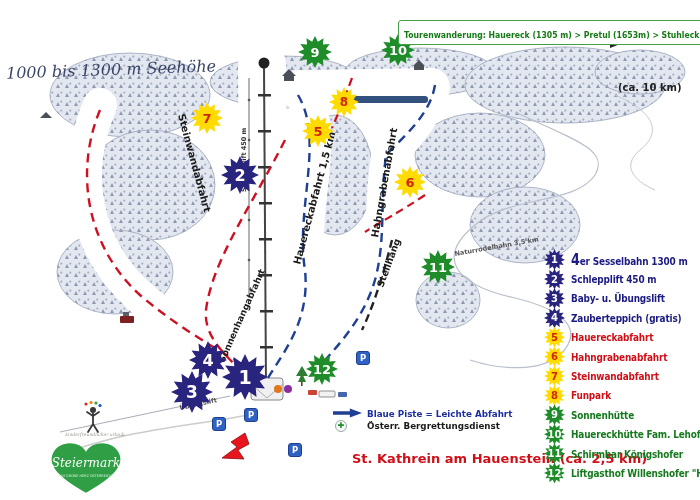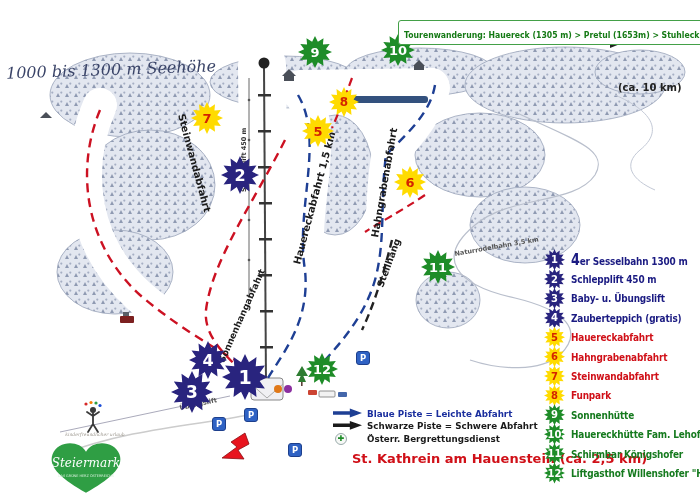--- a/index.html
+++ b/index.html
@@ -289,26 +289,20 @@
 
 <div id="legend-bottom" class="abs">
   <div class="bleg-row">
     <span class="bleg-icon">
         <span class="arr arr-blue"></span>
       </span>
     <span class="bleg-label lbl-blue">Blaue Piste = Leichte Abfahrt</span>
     </div>
   <div class="bleg-row">
     <span class="bleg-icon">
-        <span class="arr arr-black"></span>
-      </span>
-    <span class="bleg-label">Schwarze Piste = Schwere Abfahrt</span>
-    </div>
-  <div class="bleg-row">
-    <span class="bleg-icon">
         <span class="rescue">✚</span>
       </span>
     <span class="bleg-label">Österr. Bergrettungsdienst</span>
     </div>
 </div>
 
 <svg id="steiermark-logo" class="abs" width="88" height="60" viewBox="0 0 100 70">
   <path d="M50,16 C42,2 17,3 11,19 C5,35 24,49 50,64 C76,49 95,35 89,19 C83,3 58,2 50,16 Z" fill="#2f9e44"></path>
   <text x="50" y="34" text-anchor="middle" fill="#fff" font-size="14" font-style="italic" font-family="DejaVu Serif, serif">Steiermark</text>
   <text x="50" y="45" text-anchor="middle" fill="#d8f0dc" font-size="4" font-family="DejaVu Sans, sans-serif">DAS GRÜNE HERZ ÖSTERREICHS</text>

